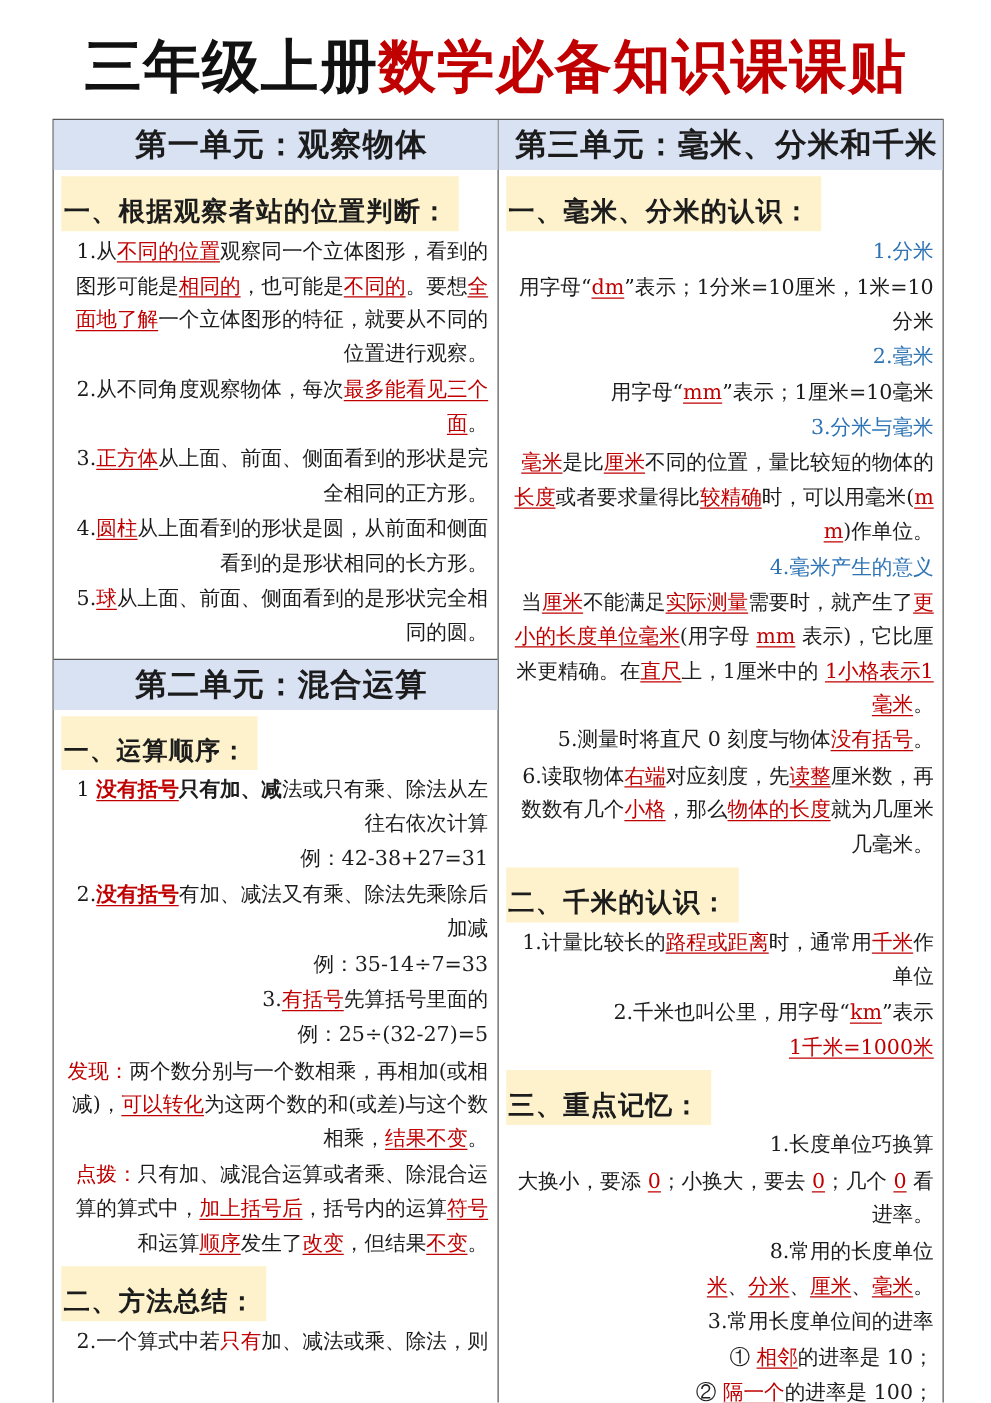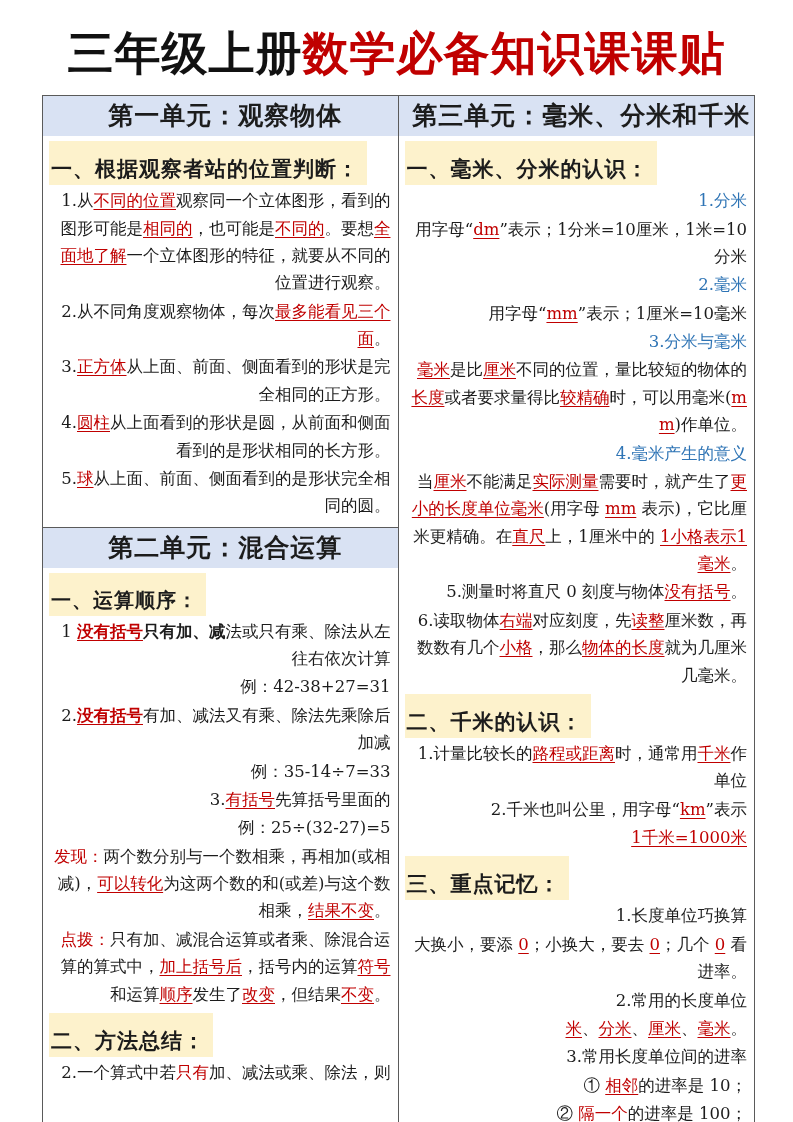--- a/index.html
+++ b/index.html
@@ -141,21 +141,21 @@
         <div class="para"><span>当</span><span class="run-ru">厘米</span><span>不能满足</span><span class="run-ru">实际测量</span><span>需要时，就产生了</span><span class="run-ru">更小的长度单位毫米</span><span>(用字母 </span><span class="run-ru">mm</span><span> 表示)，它比厘米更精确。在</span><span class="run-ru">直尺</span><span>上，1厘米中的 </span><span class="run-ru">1小格表示1毫米</span><span>。</span></div>
         <div class="para"><span>5.测量时将直尺 0 刻度与物体</span><span class="run-ru">没有括号</span><span>。</span></div>
         <div class="para"><span>6.读取物体</span><span class="run-ru">右端</span><span>对应刻度，先</span><span class="run-ru">读整</span><span>厘米数，再数数有几个</span><span class="run-ru">小格</span><span>，那么</span><span class="run-ru">物体的长度</span><span>就为几厘米几毫米。</span></div>
         <div class="section-heading"><span class="hl">二、千米的认识：</span></div>
         <div class="para"><span>1.计量比较长的</span><span class="run-ru">路程或距离</span><span>时，通常用</span><span class="run-ru">千米</span><span>作单位</span></div>
         <div class="para"><span>2.千米也叫公里，用字母“</span><span class="run-ru">km</span><span>”表示</span></div>
         <div class="para para-indent"><span class="run-ru">1千米=1000米</span></div>
         <div class="section-heading"><span class="hl">三、重点记忆：</span></div>
         <div class="para"><span>1.长度单位巧换算</span></div>
         <div class="para"><span>大换小，要添 </span><span class="run-ru">0</span><span>；小换大，要去 </span><span class="run-ru">0</span><span>；几个 </span><span class="run-ru">0</span><span> 看进率。</span></div>
-        <div class="para"><span>2.常用的长度单位</span></div>
+        <div class="para"><span>8.常用的长度单位</span></div>
         <div class="para"><span class="run-ru">米</span><span>、</span><span class="run-ru">分米</span><span>、</span><span class="run-ru">厘米</span><span>、</span><span class="run-ru">毫米</span><span>。</span></div>
         <div class="para"><span>3.常用长度单位间的进率</span></div>
         <div class="para"><span>① </span><span class="run-ru">相邻</span><span>的进率是 10；</span></div>
         <div class="para"><span>② </span><span class="run-ru">隔一个</span><span>的进率是 100；</span></div>
         <div class="para"><span>③ </span><span class="run-ru">隔两个</span><span>的进率是 1000。</span></div>
         <div class="para"><span>④ </span><span class="run-ru">1米</span><span>=10分米=100厘米=1000毫米</span></div>
       </div>
     </div>
   </div>
 

